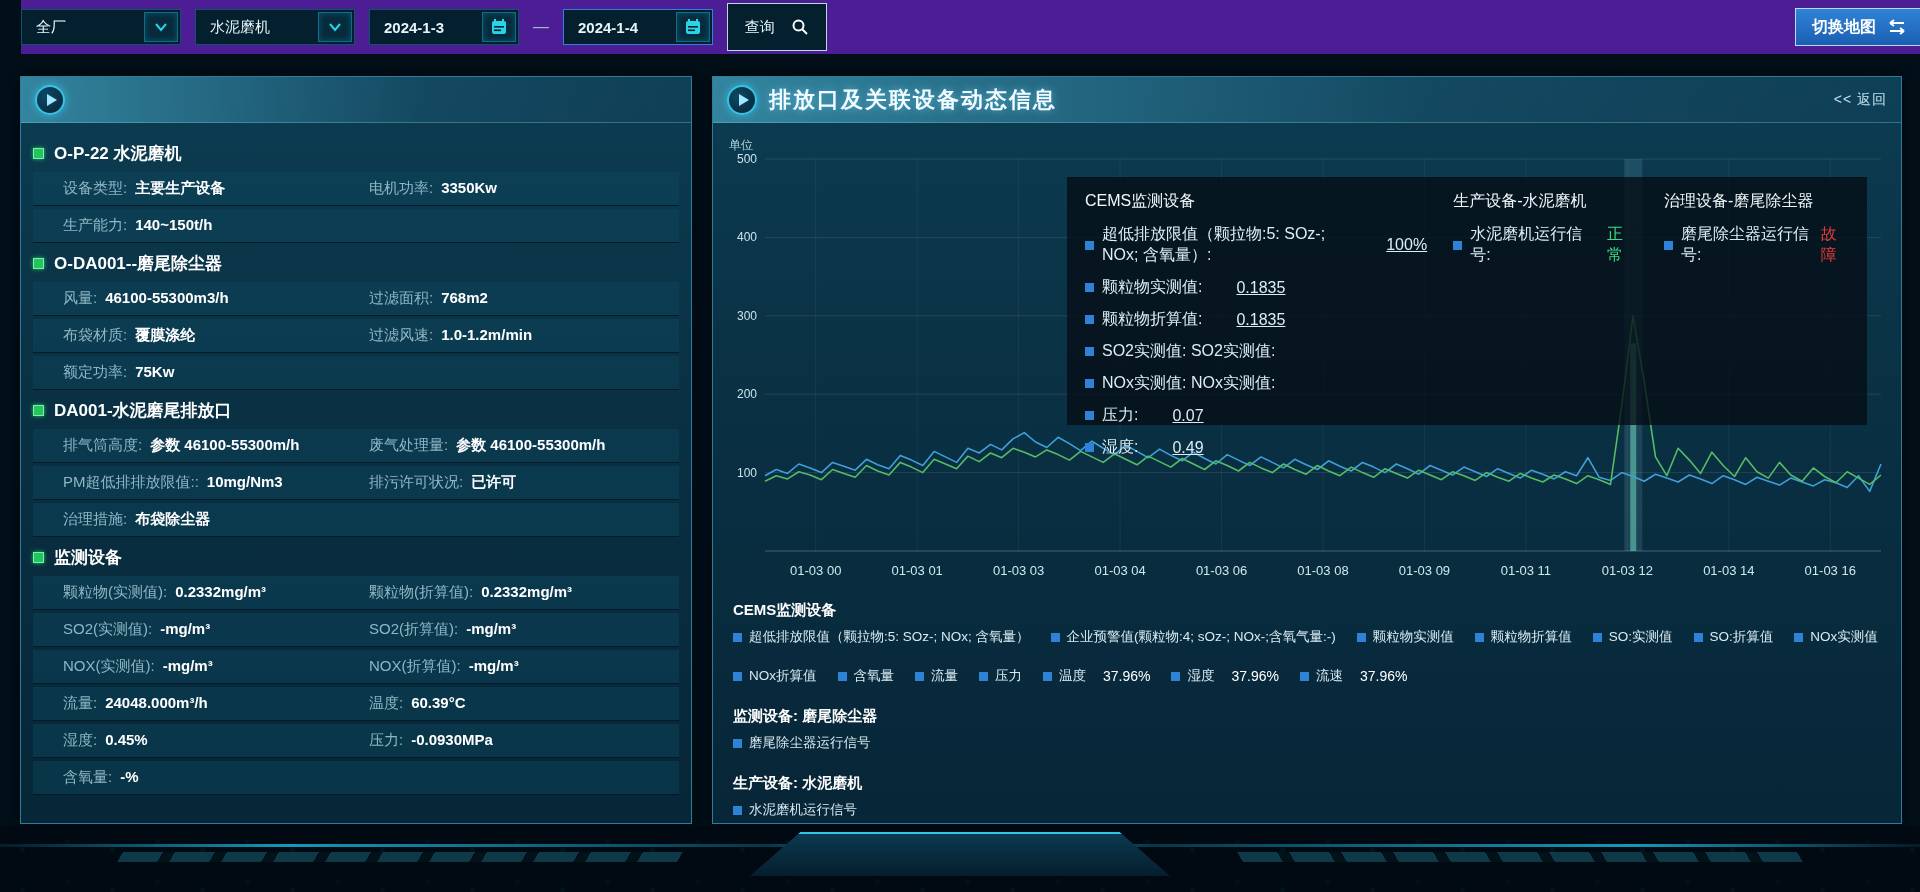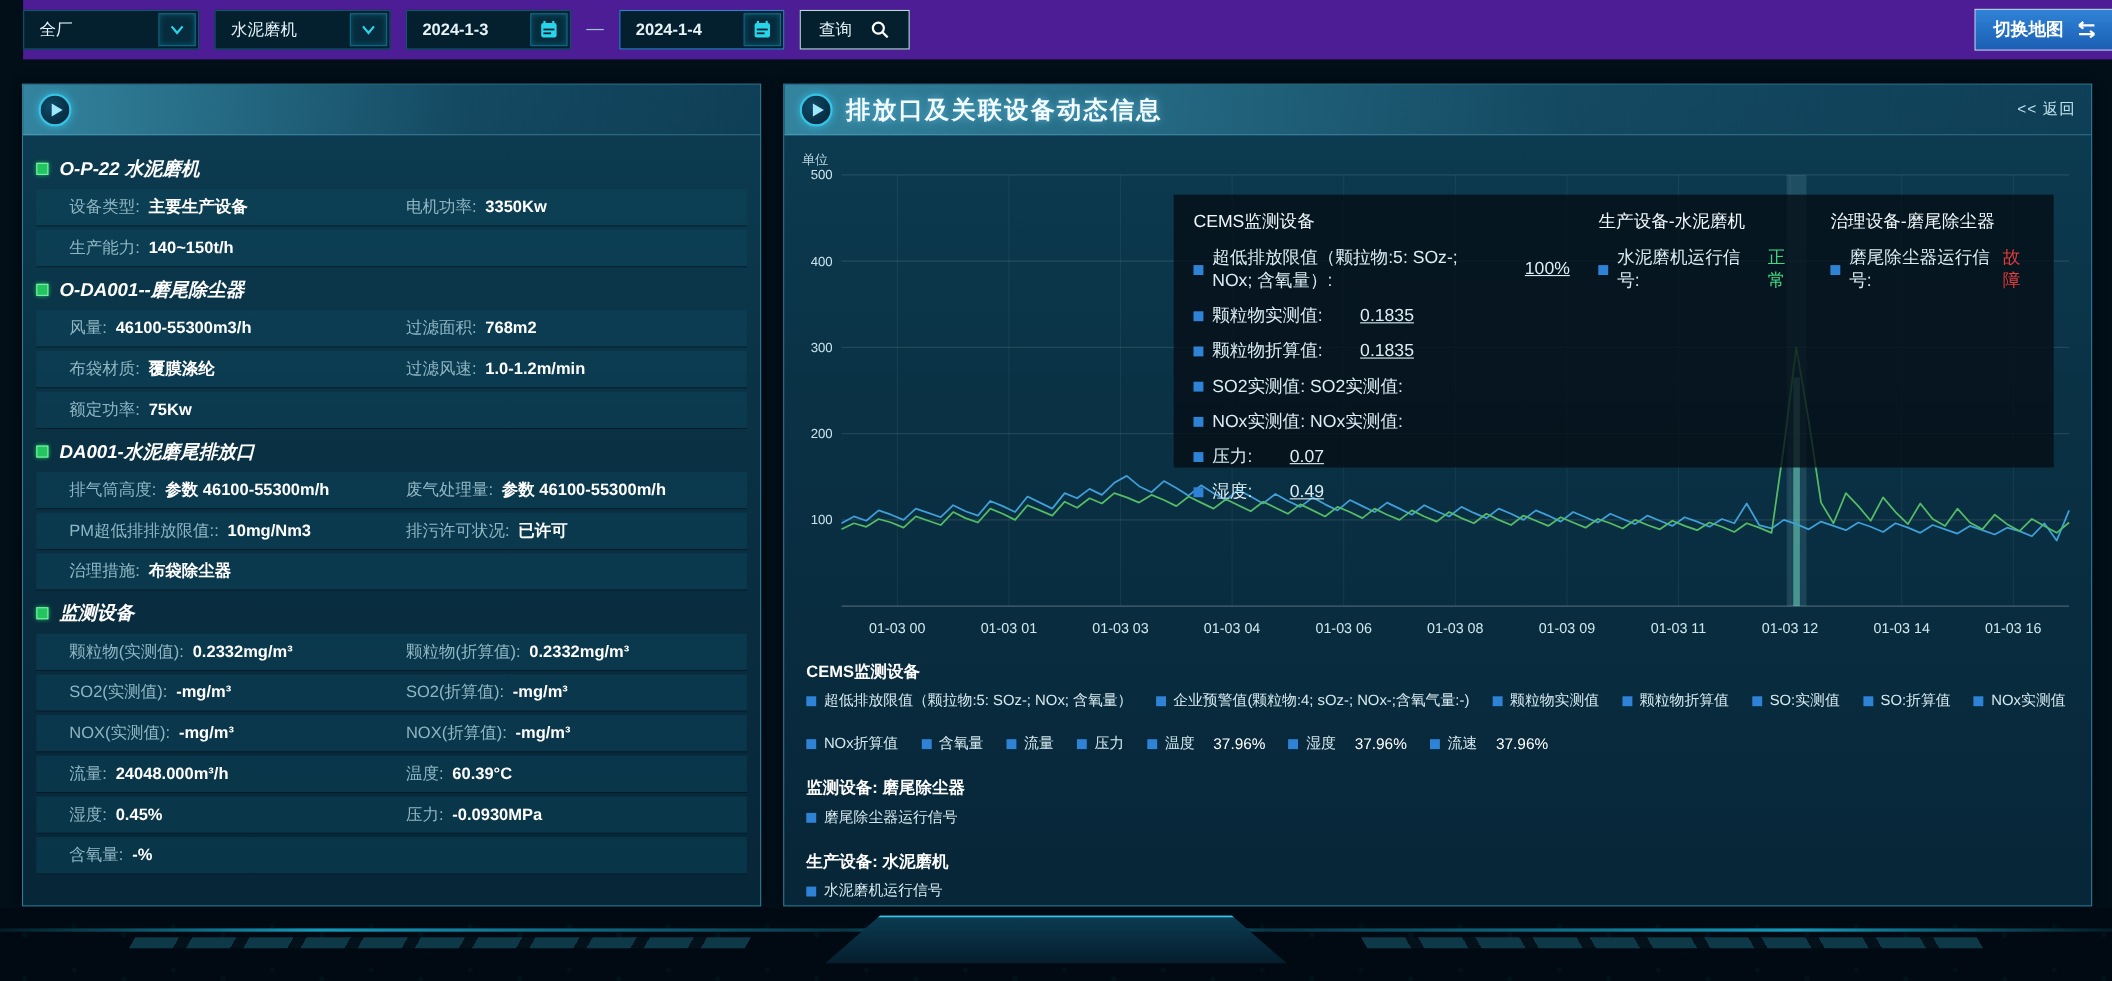--- a/index.html
+++ b/index.html
@@ -9,21 +9,21 @@
   
   .topbar { position:absolute; left:0; top:0; width:1920px; height:54px; background:#4c1d95;
     display:flex; align-items:center; gap:14px; padding:0 0;margin-left:21px; }
   .ctl { height:36px; background:#04202f; border:1px solid #0e546e; display:flex; align-items:center;
     justify-content:space-between; padding:0 0 0 14px; font-size:15px; color:#e6f4f8; position:relative; }
   .ctl .arrowbox { width:34px; height:30px; margin:2px; border:1px solid #0e6c8c; background:#062b3d;
     display:flex; align-items:center; justify-content:center; box-shadow:inset 0 0 6px rgba(41,211,232,.25); }
   .sel { width:160px; }
   .datebox { width:150px; font-weight:bold; }
   .dash { color:#9fc3cf; font-size:16px; }
-  .querybtn { width:100px; height:36px; border:1px solid #bdd7df; background:#04202f; display:flex;
+  .querybtn { width:100px; height:48px; border:1px solid #bdd7df; background:#04202f; display:flex;
     align-items:center; justify-content:space-evenly; font-size:15px; cursor:pointer; }
   .mapbtn { position:absolute; right:16px; top:8px; height:38px; padding:0 16px;
     background:linear-gradient(180deg,#2f83d6,#1b5fb4); border:1px solid #bcd9f2; color:#fff;
     font-size:16px; font-weight:bold; display:flex; align-items:center; gap:10px; cursor:pointer; }
 
   
   .panel { position:absolute; top:76px; height:748px; border:1px solid #2a7e9b;
     background:linear-gradient(180deg,#0c3c52 0%,#0a3144 40%,#072638 100%); box-shadow:0 0 10px rgba(0,0,0,.6); }
   .panel-left { left:20px; width:672px; }
   .panel-right { left:712px; width:1190px; }
@@ -32,21 +32,21 @@
   .phead .ptitle { font-size:22px; font-weight:bold; letter-spacing:2px; color:#f2fbff;
     text-shadow:0 0 8px rgba(120,220,255,.6); margin-left:12px; }
   .playicon { width:30px; height:30px; border-radius:50%; background:radial-gradient(circle at 35% 35%,#0d4a66,#062234);
     border:2px solid #35c4e6; display:flex; align-items:center; justify-content:center; box-shadow:0 0 8px rgba(53,196,230,.8); }
   .playicon .tri { width:0; height:0; border-left:10px solid #9fe8ff; border-top:6px solid transparent;
     border-bottom:6px solid transparent; margin-left:3px; }
   .backlink { position:absolute; right:14px; top:14px; font-size:14px; color:#bfe2ee; cursor:pointer; letter-spacing:1px; }
 
   
   .lbody { padding:10px 12px; }
-  .sechead { display:flex; align-items:center; gap:10px; height:32px; margin-top:4px;font-style:italic; }
+  .sechead { display:flex; align-items:center; gap:10px; height:32px; margin-top:4px; }
   .sechead .sq { width:11px; height:11px; background:#22c55e; border:1px solid #7ef0ae; box-shadow:0 0 4px #22c55e; }
   .sechead .stxt { font-size:17px; font-weight:bold; color:#ffffff; }
   .drow { display:flex; background:rgba(14,70,94,.45); border-bottom:1px solid rgba(4,20,30,.8);
     min-height:34px; align-items:center; padding:0 4px 0 30px; margin:3px 0; }
   .cell { width:50%; display:flex; align-items:baseline; font-size:15px; }
   .cell .lab { color:#8fb6c4; margin-right:8px; white-space:nowrap; }
   .cell .val { color:#ffffff; font-weight:bold; }
 
   
   .chartwrap { position:absolute; left:6px; top:56px; width:1178px; height:452px; }

